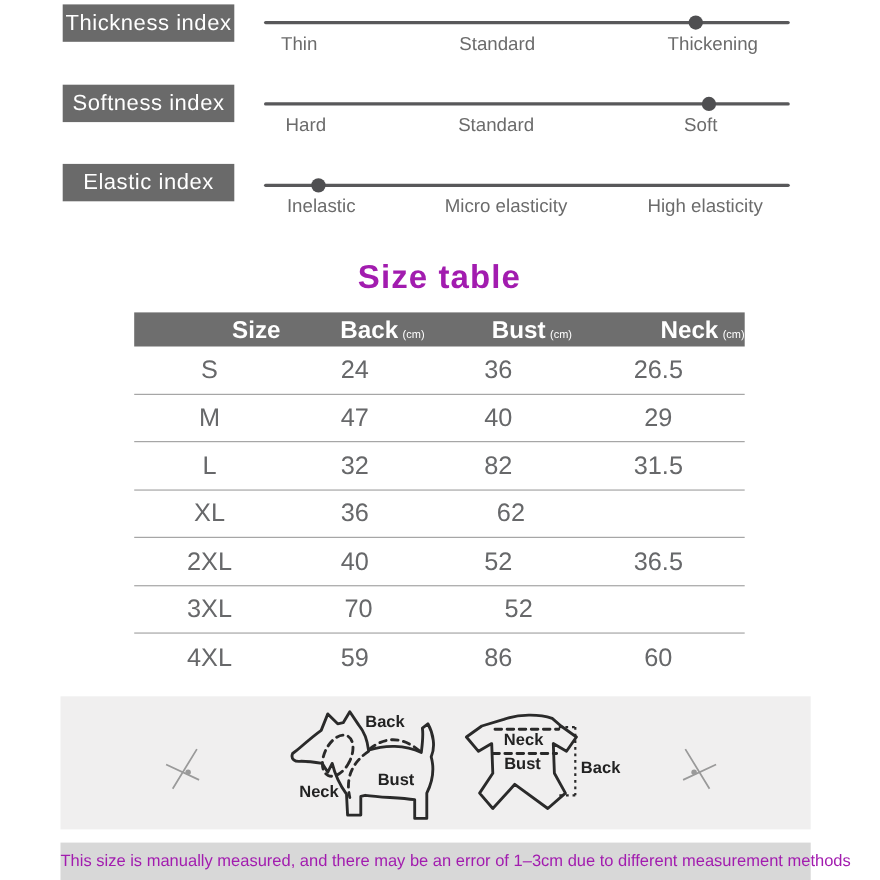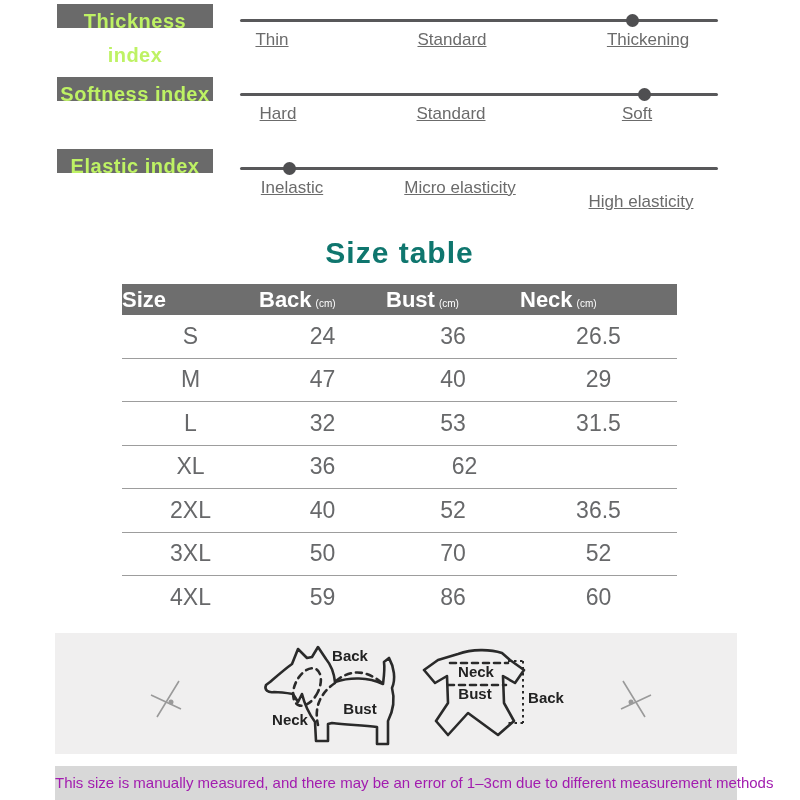--- a/index.html
+++ b/index.html
@@ -1,35 +1,35 @@
 <!DOCTYPE html>
 <html><head>
 <meta charset="utf-8">
 <style>
   html,body{margin:0;padding:0;background:#ffffff;}
   body{width:800px;height:800px;position:relative;overflow:hidden;
        font-family:"Liberation Sans",sans-serif;}
 
   
-  .idx-label{position:absolute;left:57px;width:156px;height:24px;background:#6a6a6a;
-             color:#bef264;font-size:20px;line-height:34px;text-align:center;
-             letter-spacing:0.5px;font-weight:bold;}
+  .idx-label{position:absolute;left:57px;width:156px;height:34px;background:#6a6a6a;
+             color:#ffffff;font-size:20px;line-height:34px;text-align:center;
+             letter-spacing:0.5px;}
   .track{position:absolute;left:240px;width:478px;height:3px;background:#58585a;
          border-radius:2px;}
   .dot{position:absolute;top:-5px;width:13px;height:13px;border-radius:50%;
        background:#4f4f51;}
   .opt{position:absolute;transform:translateX(-50%);font-size:17px;color:#6b6b6b;
-       white-space:nowrap;text-decoration:underline;}
+       white-space:nowrap;}
 
   
   .tbl-title{position:absolute;left:122px;top:236px;width:555px;text-align:center;
-             font-size:30px;font-weight:bold;color:#0f766e;letter-spacing:1px;}
+             font-size:30px;font-weight:bold;color:#a21caf;letter-spacing:1px;}
   .tbl{position:absolute;left:122px;top:284px;width:555px;}
   .tbl-head{display:flex;height:31px;background:#6e6e6e;align-items:center;}
-  .th{display:flex;align-items:baseline;justify-content:flex-start;color:#ffffff;}
+  .th{display:flex;align-items:baseline;justify-content:flex-end;color:#ffffff;}
   .th .nm{font-size:22px;font-weight:600;}
   .th .un{font-size:10px;margin-left:4px;}
   .c0{width:137px;} .c1{width:127px;} .c2{width:134px;} .c3{width:157px;}
   .tr{display:flex;height:43.5px;align-items:center;border-bottom:1px solid #9d9d9d;
       box-sizing:border-box;}
   .tr:last-child{border-bottom:none;}
   .td{text-align:center;font-size:23px;color:#67686a;}
 
   
   .panel{position:absolute;left:55px;top:633px;width:682px;height:121px;background:#f0efef;}
@@ -69,21 +69,21 @@
   <div class="opt" style="left:637px;top:104px">Soft</div>
 </div>
 
 <div>
   <div class="idx-label" style="top:149px">Elastic index</div>
   <div class="track" style="top:167px">
     <div class="dot" style="left:43px"></div>
   </div>
   <div class="opt" style="left:292px;top:178px">Inelastic</div>
   <div class="opt" style="left:460px;top:178px">Micro elasticity</div>
-  <div class="opt" style="left:641px;top:192px">High elasticity</div>
+  <div class="opt" style="left:641px;top:178px">High elasticity</div>
 </div>
 
 <div class="tbl-title">Size table</div>
 
 <div class="tbl">
   <div class="tbl-head">
     <div class="th c0">
       <span class="nm">Size</span>
       <span class="un"></span>
     </div>
@@ -109,37 +109,36 @@
   </div>
   <div class="tr">
     <div class="td c0">M</div>
     <div class="td c1">47</div>
     <div class="td c2">40</div>
     <div class="td c3">29</div>
   </div>
   <div class="tr">
     <div class="td c0">L</div>
     <div class="td c1">32</div>
-    <div class="td c2">53</div>
+    <div class="td c2">82</div>
     <div class="td c3">31.5</div>
   </div>
   <div class="tr">
     <div class="td c0">XL</div>
     <div class="td c1">36</div>
     <div class="td c3">62</div>
   </div>
   <div class="tr">
     <div class="td c0">2XL</div>
     <div class="td c1">40</div>
     <div class="td c2">52</div>
     <div class="td c3">36.5</div>
   </div>
   <div class="tr">
     <div class="td c0">3XL</div>
-    <div class="td c1">50</div>
     <div class="td c2">70</div>
     <div class="td c3">52</div>
   </div>
   <div class="tr">
     <div class="td c0">4XL</div>
     <div class="td c1">59</div>
     <div class="td c2">86</div>
     <div class="td c3">60</div>
   </div>
 </div>

